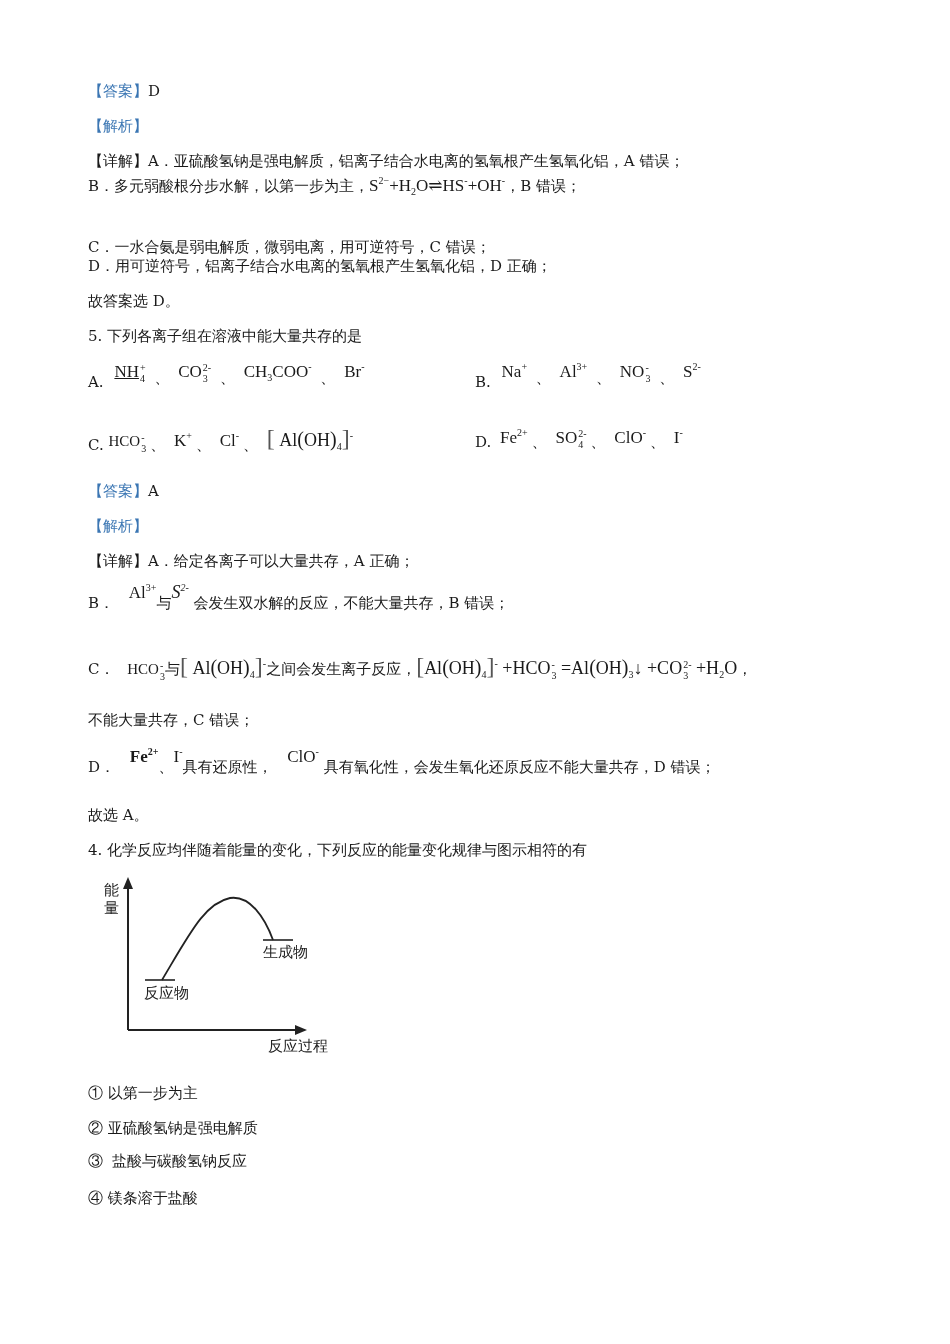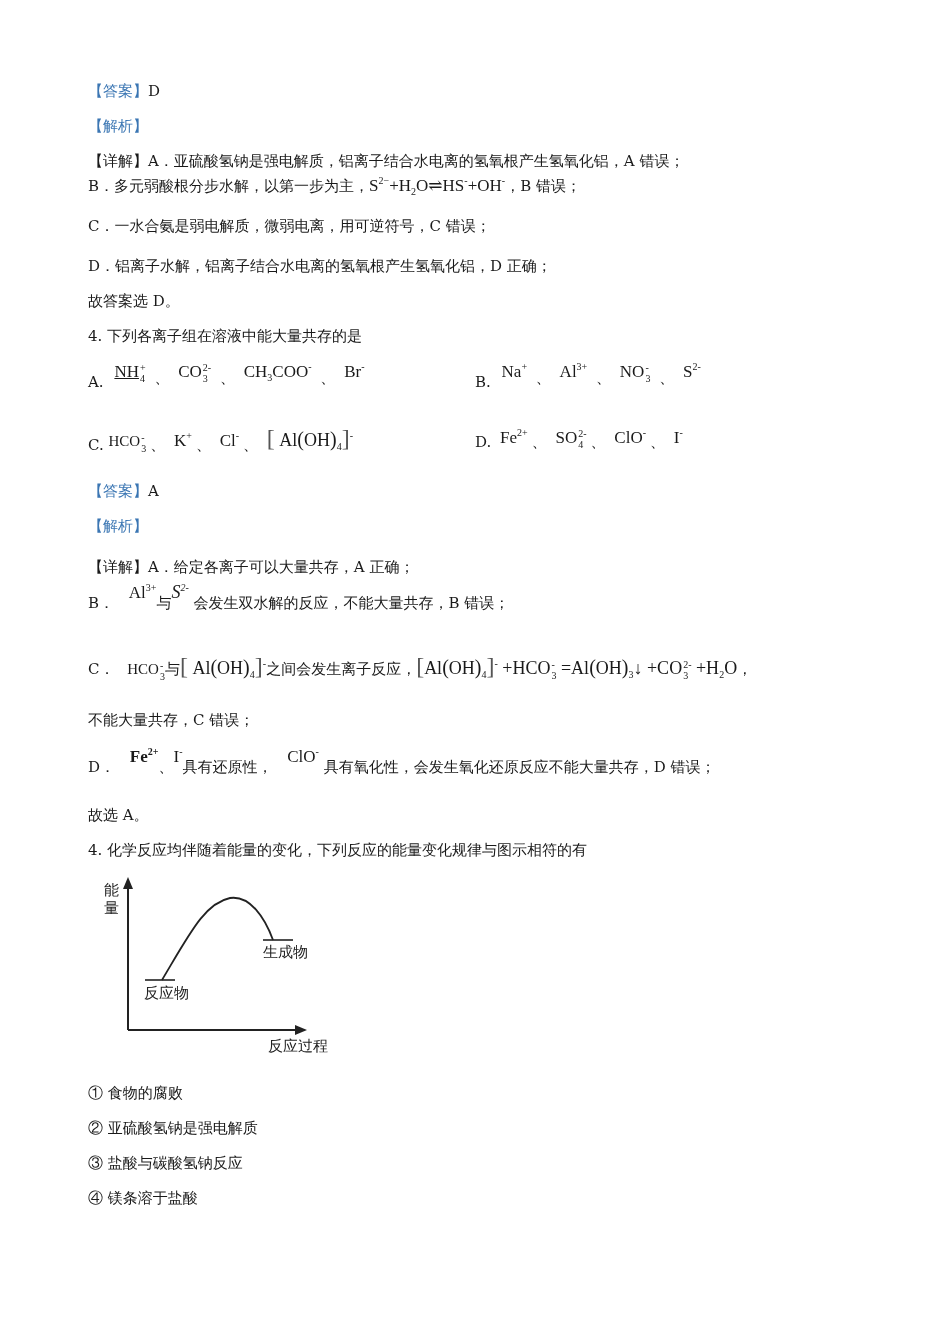--- a/index.html
+++ b/index.html
@@ -36,32 +36,32 @@
 </div>
 <div class="line" style="top:116px;">
   <span class="blue">【解析】</span>
 </div>
 <div class="line" style="top:151px;">
   <span>【详解】</span><span>A．亚硫酸氢钠是强电解质，铝离子结合水电离的氢氧根产生氢氧化铝，A 错误；</span>
 </div>
 <div class="line" style="top:176px;">
   <span>B．多元弱酸根分步水解，以第一步为主，</span><span class="chem"><span>S</span><sup>2−</sup><span>+H</span><sub>2</sub><span>O⇌HS</span><sup>-</sup><span>+OH</span><sup>-</sup></span><span>，B 错误；</span>
 </div>
-<div class="line" style="top:216px;">
+<div class="line" style="top:237px;">
   <span>C．一水合氨是弱电解质，微弱电离，用可逆符号，C 错误；</span>
 </div>
 <div class="line" style="top:256px;">
-  <span>D．铝离子水解，铝离子结合水电离的氢氧根产生氢氧化铝，D 正确；</span>
+  <span>D．用可逆符号，铝离子结合水电离的氢氧根产生氢氧化铝，D 正确；</span>
 </div>
 <div class="line" style="top:291px;">
   <span>故答案选 D。</span>
 </div>
 
 <div class="line" style="top:326px;">
-  <span>4. 下列各离子组在溶液中能大量共存的是</span>
+  <span>5. 下列各离子组在溶液中能大量共存的是</span>
 </div>
 
 <div class="opt" style="left:88px; top:362px;">
   <span style="position:relative; top:10px;">A.</span>
   <span class="chem" style="margin-left:6px;text-decoration:underline;">NH<span class="supsub">
         <span>+</span>
         <span>4</span>
       </span></span>
   <span class="sep">、</span>
   <span class="chem">CO<span class="supsub">
@@ -109,21 +109,21 @@
   <span class="chem">ClO<sup>-</sup></span><span class="sep" style="top:4px;">、</span>
   <span class="chem">I<sup>-</sup></span>
 </div>
 
 <div class="line" style="top:481px;">
   <span class="blue">【答案】</span><span>A</span>
 </div>
 <div class="line" style="top:516px;">
   <span class="blue">【解析】</span>
 </div>
-<div class="line" style="top:551px;margin-top:6px;">
+<div class="line" style="top:551px;">
   <span>【详解】</span><span>A．给定各离子可以大量共存，A 正确；</span>
 </div>
 
 <div class="line" style="top:592px;">
   <span>B．</span>
   <span class="chem raised" style="margin-left:10px;">Al<sup>3+</sup></span><span>与</span><span class="chem raised" style="font-size:18px;font-style:italic;">S<sup>2-</sup></span>
   <span>会发生双水解的反应，不能大量共存，B 错误；</span>
 </div>
 
 <div class="line" style="top:656px;">
@@ -174,23 +174,23 @@
     <path d="M 62 107 C 90 60, 105 30, 130 25 C 150 22, 165 45, 173 67" fill="none" stroke="#222" stroke-width="1.8"></path>
     <text x="4" y="22" font-size="15" fill="#222">能</text>
     <text x="4" y="40" font-size="15" fill="#222">量</text>
     <text x="163" y="84" font-size="15" fill="#222">生成物</text>
     <text x="44" y="125" font-size="15" fill="#222">反应物</text>
     <text x="168" y="178" font-size="15" fill="#222">反应过程</text>
   </svg>
 </div>
 
 <div class="line" style="top:1083px;">
-  <span>① 食物的腐败</span>
+  <span>① 以第一步为主</span>
 </div>
 <div class="line" style="top:1118px;">
   <span>② 亚硫酸氢钠是强电解质</span>
 </div>
-<div class="line" style="top:1153px;">
+<div class="line" style="top:1153px;font-family:Liberation Mono, monospace;">
   <span>③ 盐酸与碳酸氢钠反应</span>
 </div>
 <div class="line" style="top:1188px;">
   <span>④ 镁条溶于盐酸</span>
 </div>
 
 </body></html>

